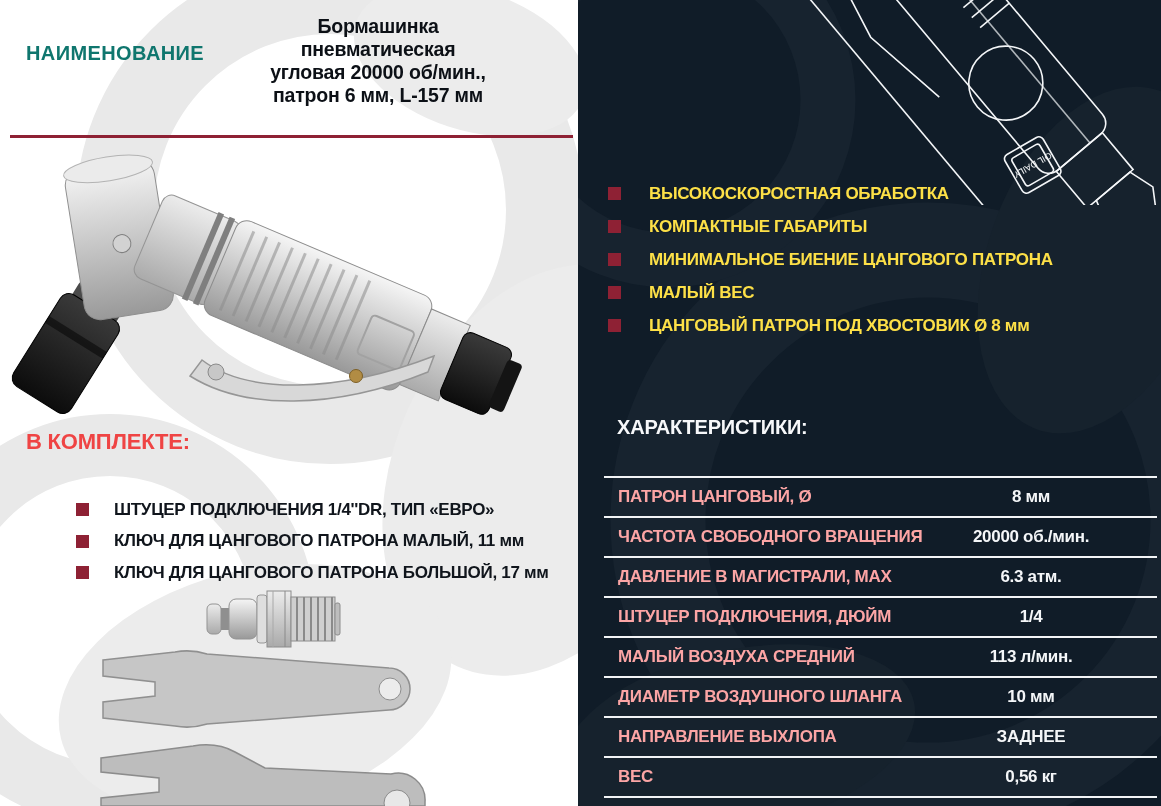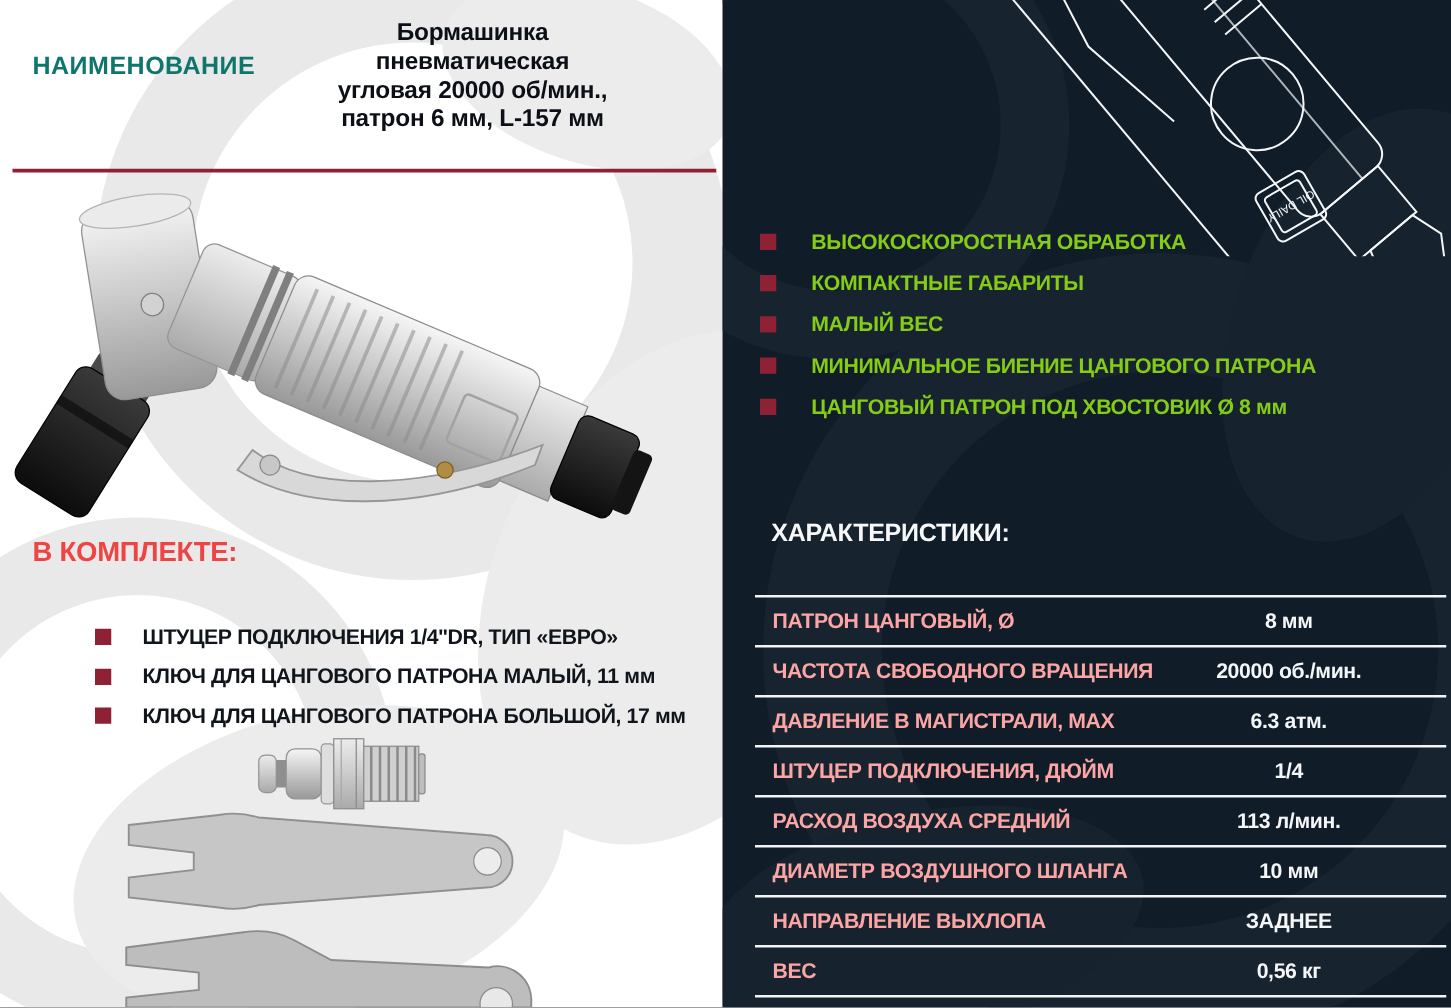--- a/index.html
+++ b/index.html
@@ -38,21 +38,21 @@
   .kit-photo{position:absolute;left:95px;top:582px;width:345px;height:224px;}
 
   
   .right-panel{position:absolute;left:578px;top:0;width:583px;height:806px;background:#101c28;overflow:hidden;}
   .wm-right{position:absolute;left:0;top:0;width:583px;height:806px;}
 
   .tech-drawing{position:absolute;left:170px;top:0;width:413px;height:205px;}
 
   .features-list{position:absolute;left:30px;top:177px;margin:0;padding:0;list-style:none;}
   .features-list li{display:flex;align-items:center;height:33px;}
-  .features-list .li-text{margin-left:28px;font-size:17px;font-weight:bold;color:#84cc16;letter-spacing:-.3px;white-space:nowrap;}
+  .features-list .li-text{margin-left:28px;font-size:17px;font-weight:bold;color:#fde047;letter-spacing:-.3px;white-space:nowrap;}
 
   .specs-heading{
     position:absolute;left:39px;top:416px;
     font-size:20px;font-weight:bold;color:#f7f8fa;letter-spacing:-.2px;
   }
   .specs-table{position:absolute;left:26px;top:476px;width:553px;border-top:2px solid #f2f4f6;}
   .spec-row{
     height:40px;border-bottom:2px solid #f2f4f6;
     display:flex;align-items:center;justify-content:space-between;
   }
@@ -261,25 +261,25 @@
       <li>
         <span class="bullet-sq"></span>
         <span class="li-text">ВЫСОКОСКОРОСТНАЯ ОБРАБОТКА</span>
       </li>
       <li>
         <span class="bullet-sq"></span>
         <span class="li-text">КОМПАКТНЫЕ ГАБАРИТЫ</span>
       </li>
       <li>
         <span class="bullet-sq"></span>
+        <span class="li-text">МИНИМАЛЬНОЕ БИЕНИЕ ЦАНГОВОГО ПАТРОНА</span>
+      </li>
+      <li>
+        <span class="bullet-sq"></span>
         <span class="li-text">МАЛЫЙ ВЕС</span>
-      </li>
-      <li>
-        <span class="bullet-sq"></span>
-        <span class="li-text">МИНИМАЛЬНОЕ БИЕНИЕ ЦАНГОВОГО ПАТРОНА</span>
       </li>
       <li>
         <span class="bullet-sq"></span>
         <span class="li-text">ЦАНГОВЫЙ ПАТРОН ПОД ХВОСТОВИК Ø 8 мм</span>
       </li>
     </ul>
 
     <div class="specs-heading">ХАРАКТЕРИСТИКИ:</div>
 
     <div class="specs-table">
@@ -293,21 +293,21 @@
       </div>
       <div class="spec-row">
         <span class="spec-label">ДАВЛЕНИЕ В МАГИСТРАЛИ, MAX</span>
         <span class="spec-value">6.3 атм.</span>
       </div>
       <div class="spec-row">
         <span class="spec-label">ШТУЦЕР ПОДКЛЮЧЕНИЯ, ДЮЙМ</span>
         <span class="spec-value">1/4</span>
       </div>
       <div class="spec-row">
-        <span class="spec-label">РАСХОД ВОЗДУХА СРЕДНИЙ</span>
+        <span class="spec-label">МАЛЫЙ ВОЗДУХА СРЕДНИЙ</span>
         <span class="spec-value">113 л/мин.</span>
       </div>
       <div class="spec-row">
         <span class="spec-label">ДИАМЕТР ВОЗДУШНОГО ШЛАНГА</span>
         <span class="spec-value">10 мм</span>
       </div>
       <div class="spec-row">
         <span class="spec-label">НАПРАВЛЕНИЕ ВЫХЛОПА</span>
         <span class="spec-value">ЗАДНЕЕ</span>
       </div>

